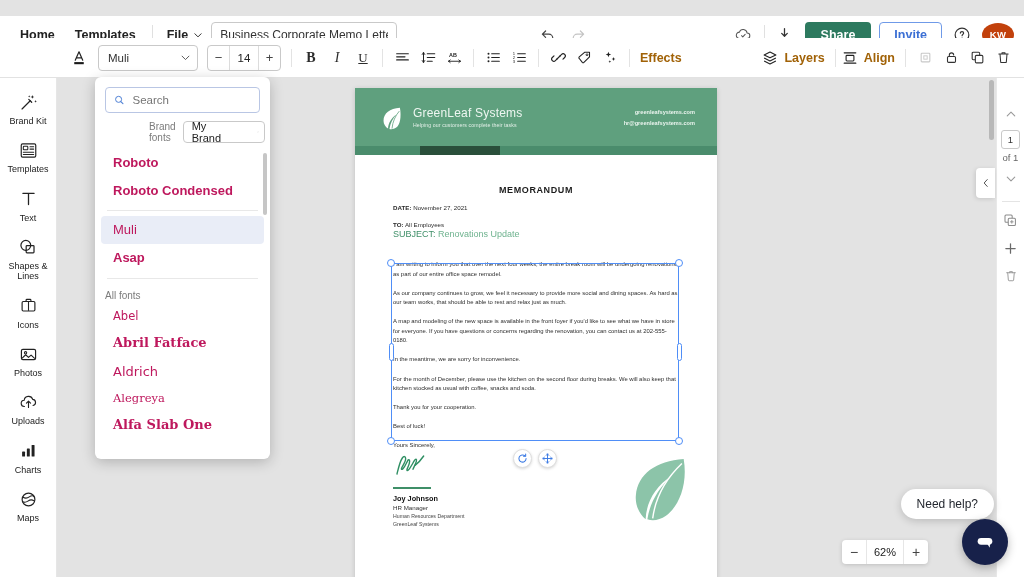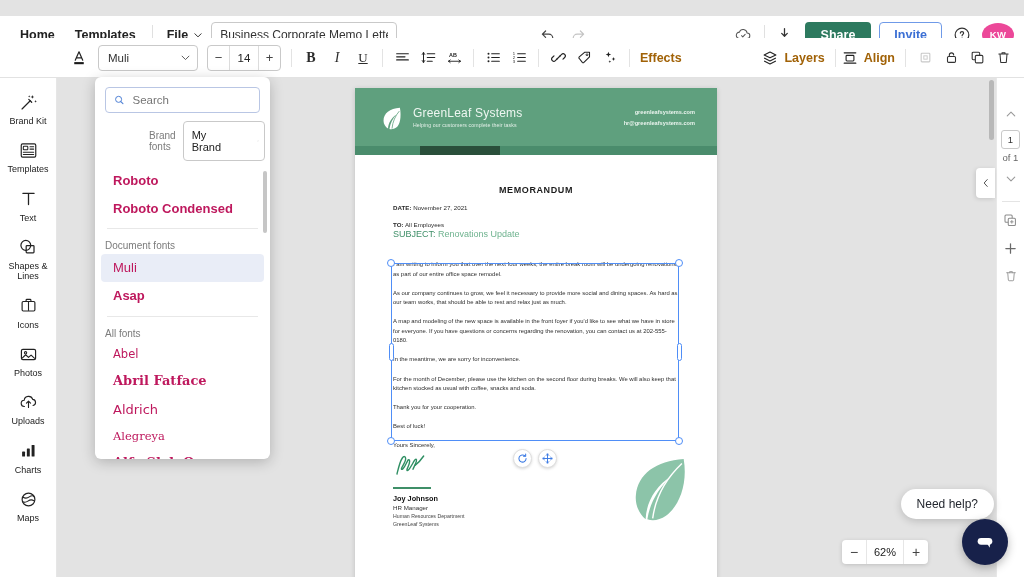--- a/index.html
+++ b/index.html
@@ -39,21 +39,21 @@
     background: #2d7a5f; color: #fff; font-size: 12.5px; font-weight: bold;
     border-radius: 4px; padding: 6px 16px; cursor: pointer; border: none;
     font-family: "Liberation Sans", sans-serif;
   }
   .btn-invite {
     background: #fff; color: #3b6fd4; font-size: 12.5px; font-weight: bold;
     border: 1px solid #6f9ae8; border-radius: 4px; padding: 5px 14px; cursor: pointer;
     font-family: "Liberation Sans", sans-serif;
   }
   .avatar {
-    width: 32px; height: 24px; border-radius: 50%; background: #ec4899;
+    width: 32px; height: 24px; border-radius: 50%; background: #c2410c;
     color: #fff; font-size: 9.5px; font-weight: bold;
     display: flex; align-items: center; justify-content: center; cursor: pointer;
     letter-spacing: .3px;
   }
 
   
   .toolbar {
     position: absolute; left: 0; top: 38px; width: 1024px; height: 40px;
     background: #fff; border-bottom: 1px solid #e2e2e2;
     display: flex; align-items: center; padding-left: 66px; padding-right: 8px;
@@ -100,21 +100,21 @@
     display: flex; align-items: center; gap: 6px; height: 26px;
     border: 1px solid #b9c6e4; border-radius: 4px; padding: 0 8px; background: #fff;
   }
   .fp-search input {
     border: none; outline: none; font-size: 11.5px; color: #333; width: 100%;
     font-family: "Liberation Sans", sans-serif; background: transparent;
   }
   .fp-row { display: flex; align-items: center; padding: 2px 10px 6px; gap: 7px; margin-left: 44px; }
   .fp-sect { font-size: 10px; color: #7b7b7b; }
   .fp-brandsel {
-    height: 40px; border: 1px solid #c9c9c9; border-radius: 4px;
+    height: 22px; border: 1px solid #c9c9c9; border-radius: 4px;
     display: flex; align-items: center; justify-content: space-between;
     font-size: 11px; color: #222; padding: 0 5px 0 8px; width: 82px; cursor: pointer; gap: 36px;
   }
   .fp-sect-head { font-size: 10px; color: #7b7b7b; padding: 6px 10px 3px; }
   .fp-item {
     padding: 4px 12px; font-size: 13px; color: #be185d; cursor: pointer;
     white-space: nowrap; overflow: hidden; border-radius: 4px; margin: 0 6px;
     line-height: 1.55;
   }
   .fp-item.sel { background: #e9edf7; }
@@ -628,21 +628,20 @@
         <svg width="10" height="10" viewBox="0 0 16 16">
             <path d="M3 6l5 5 5-5" fill="none" stroke="#555" stroke-width="1.4" stroke-linecap="round" stroke-linejoin="round"></path>
           </svg>
       </div>
     </div>
     <div class="fp-list">
       <div class="fp-scroll"></div>
       <div class="fp-item f-b f-lib">Roboto</div>
       <div class="fp-item f-b f-lib">Roboto Condensed</div>
       <div class="fp-hr"></div>
-      <div class="fp-sect-head">Document fonts</div>
       <div class="fp-item sel f-lib">Muli</div>
       <div class="fp-item f-b f-lib">Asap</div>
       <div class="fp-hr"></div>
       <div class="fp-sect-head">All fonts</div>
       <div class="fp-item f-sans" style="font-size:11.5px">Abel</div>
       <div class="fp-item f-b f-serif">Abril Fatface</div>
       <div class="fp-item f-sans">Aldrich</div>
       <div class="fp-item f-serif" style="font-size:11.5px">Alegreya</div>
       <div class="fp-item f-b f-serif">Alfa Slab One</div>
 

